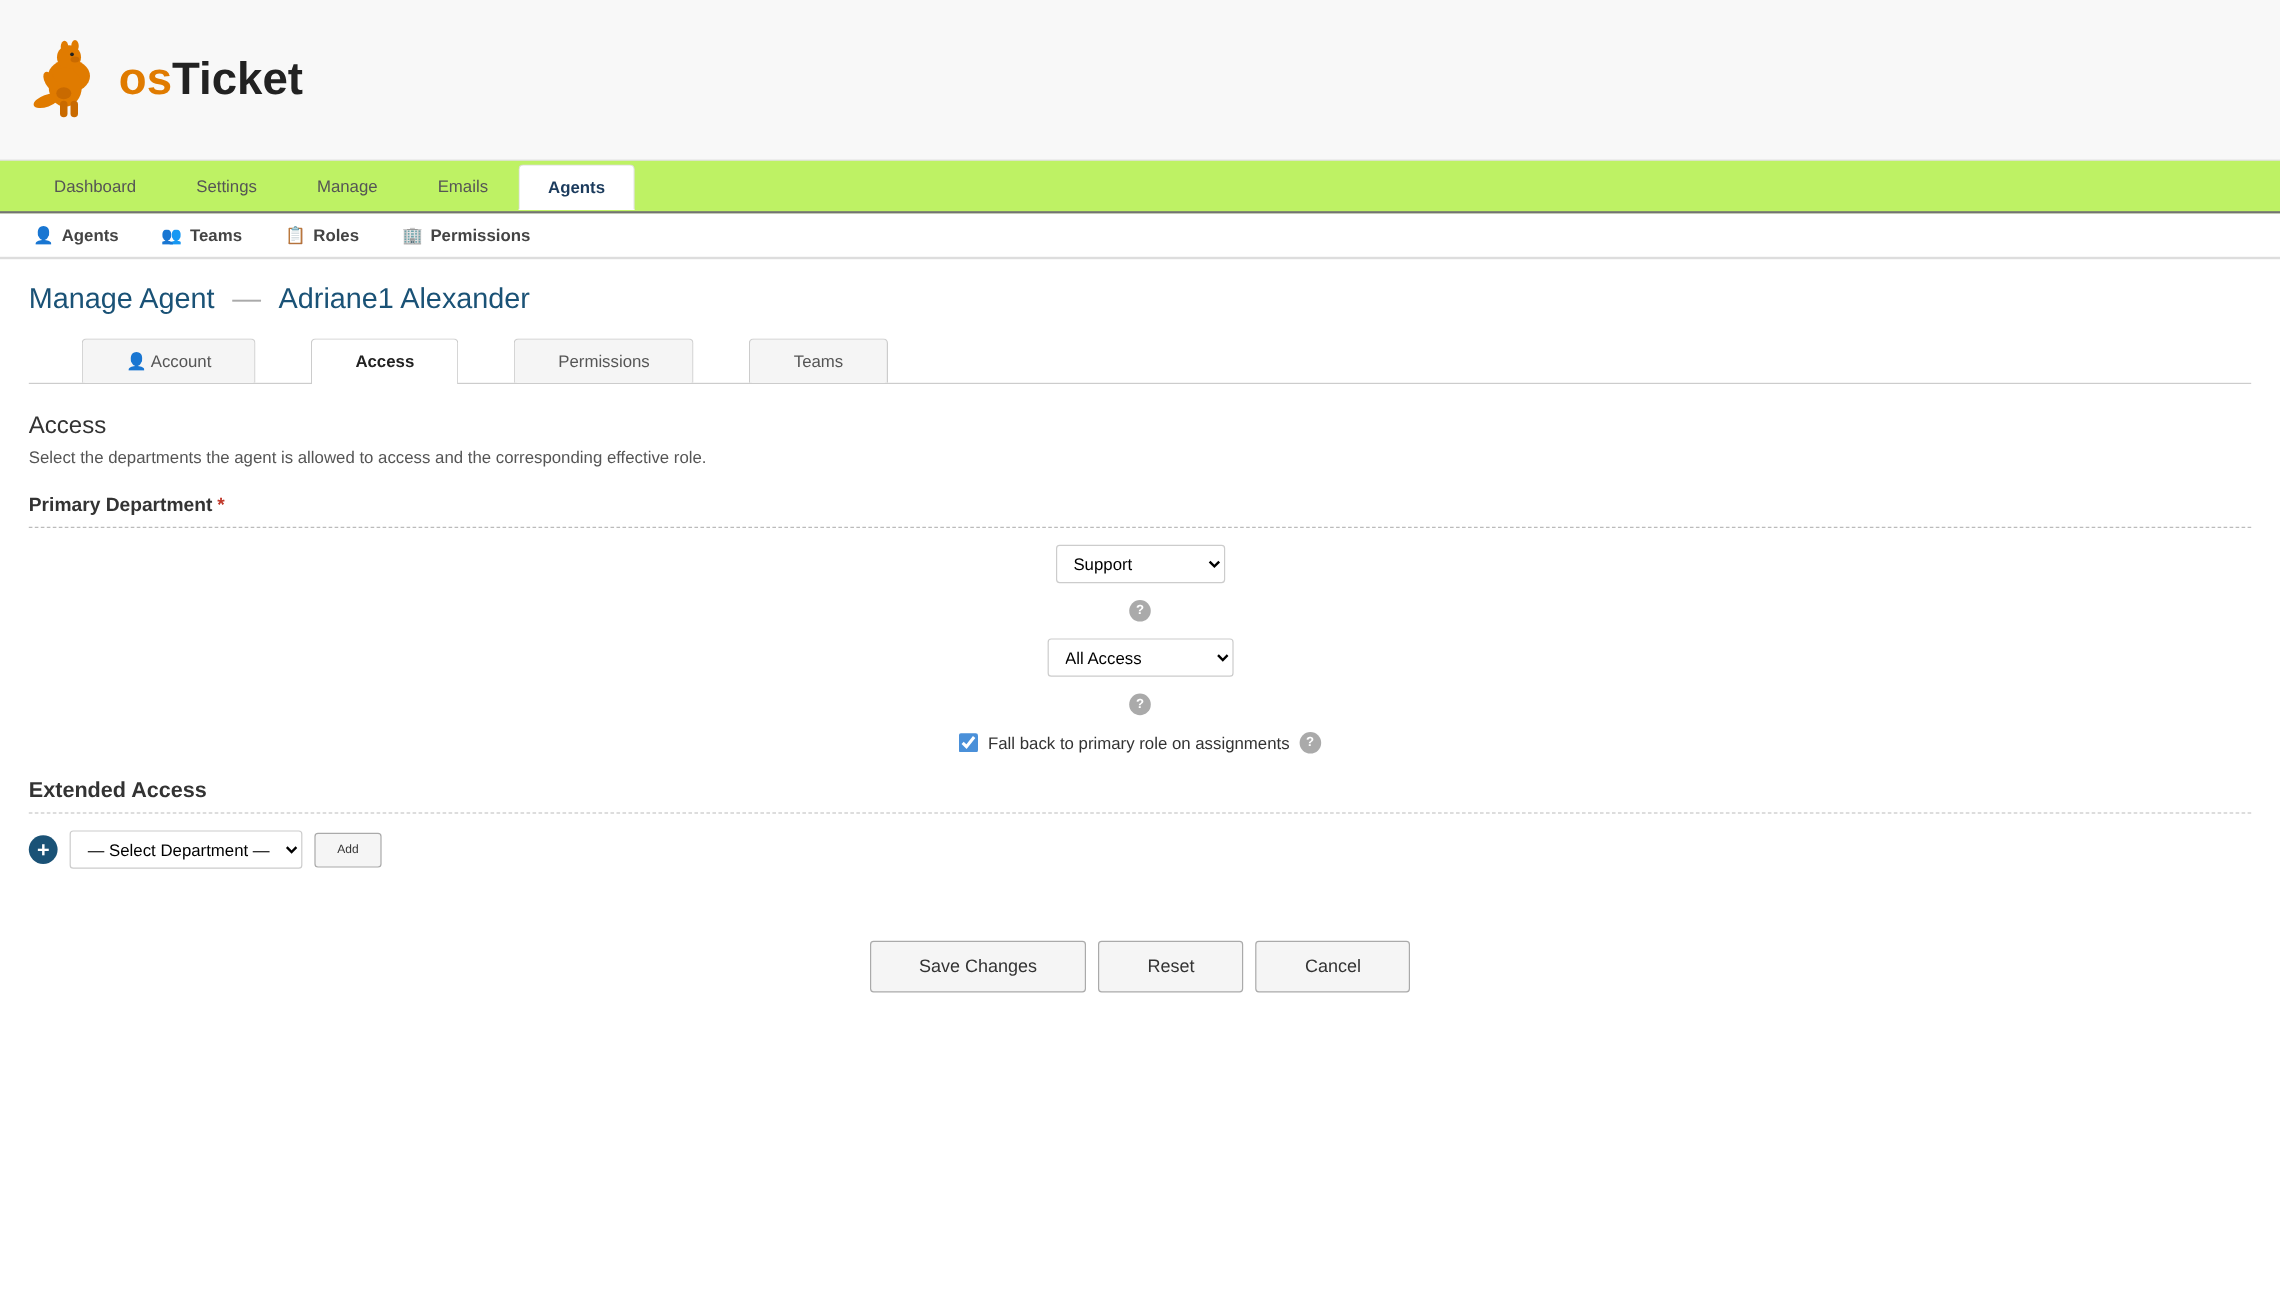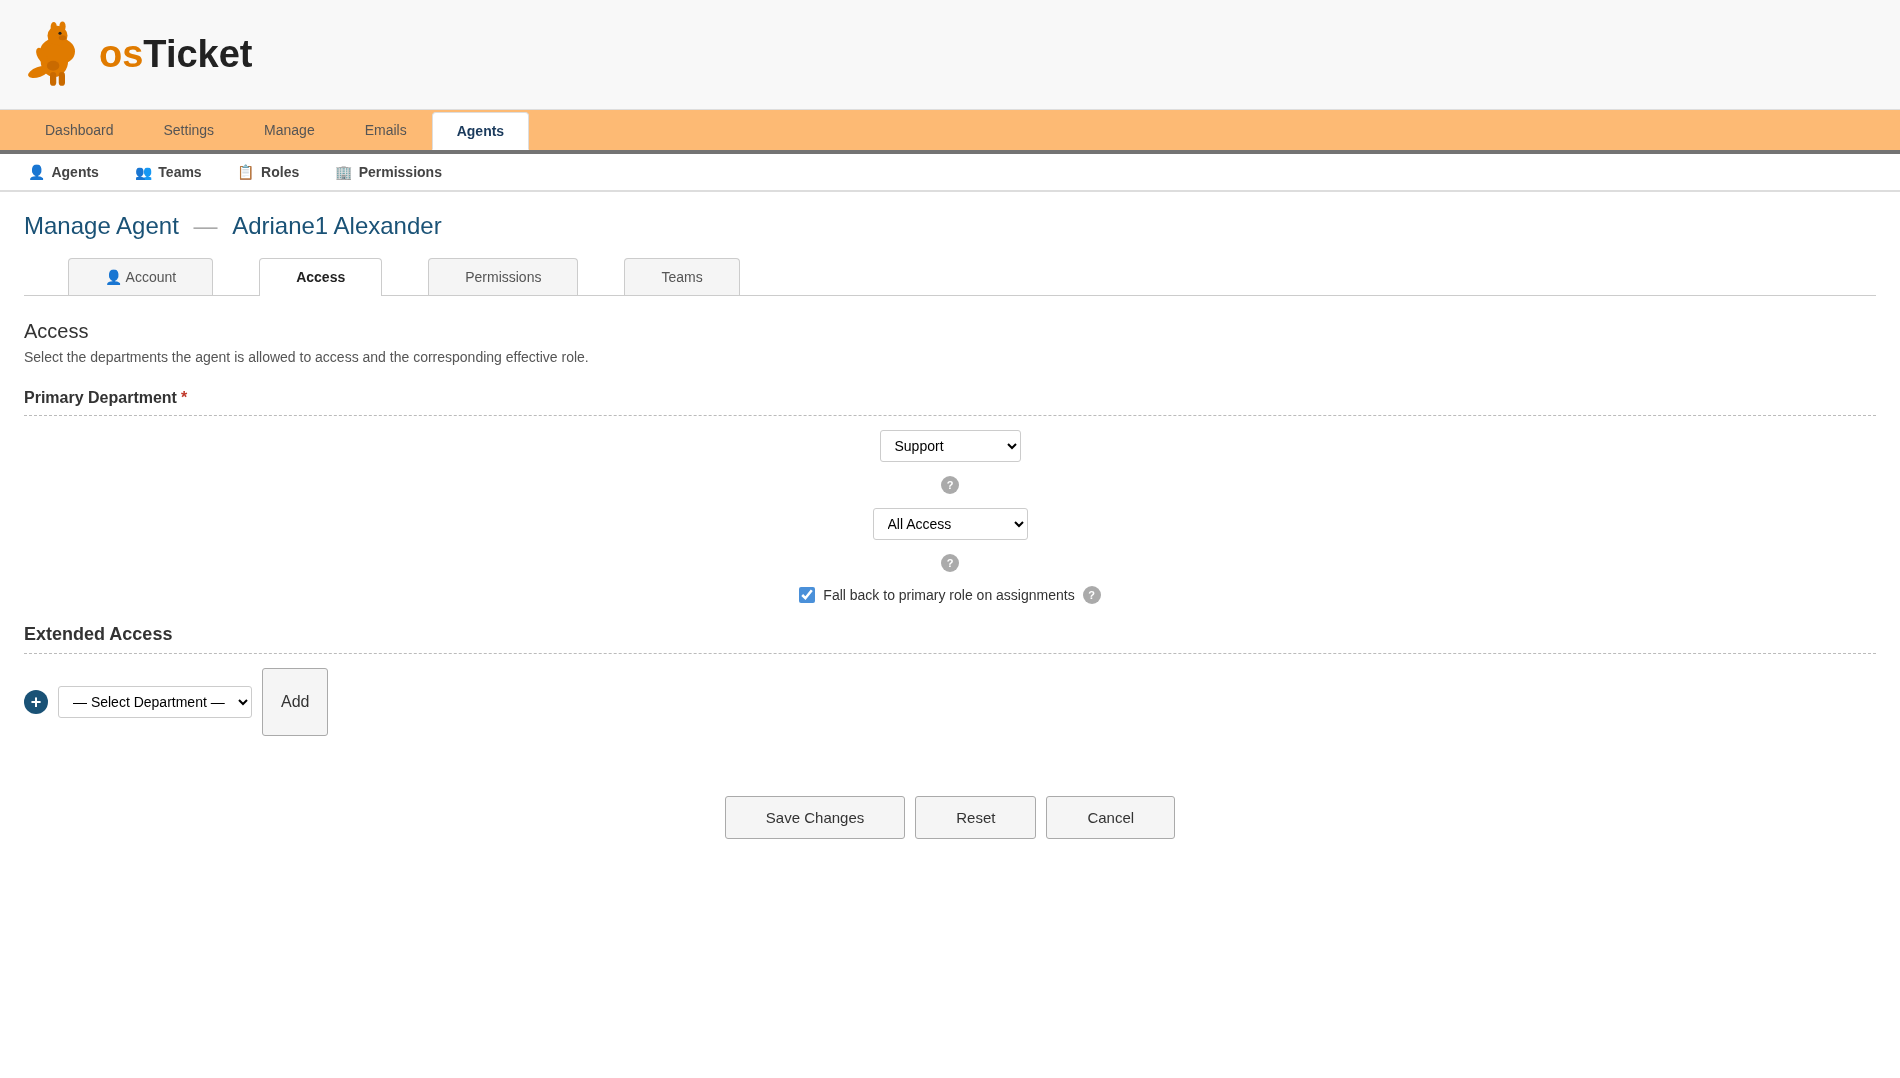--- a/index.html
+++ b/index.html
@@ -6,21 +6,21 @@
     body { font-family: Arial, Helvetica, sans-serif; font-size: 14px; background: #fff; color: #333; }
 
     
     .header {
       background: #f8f8f8;
       border-bottom: 1px solid #ddd;
       display: flex;
       align-items: center;
       justify-content: space-between;
       padding: 8px 20px;
-      height: 110px;
+      height: 134px;
     }
     .logo-area {
       display: flex;
       align-items: center;
     }
     .logo-text {
       font-size: 38px;
       font-weight: bold;
       color: #222;
       margin-left: 4px;
@@ -33,22 +33,22 @@
       background: #fff;
       padding: 10px 16px;
       border-radius: 2px;
     }
     .welcome-area strong { color: #222; }
     .welcome-area a { color: #c0392b; text-decoration: none; }
     .welcome-area .sep { color: #aaa; margin: 0 4px; }
 
     
     .top-nav {
-      background: #fdba74;
-      border-bottom: 4px solid #737373;
+      background: #bef264;
+      border-bottom: 2px solid #737373;
       display: flex;
       align-items: center;
       padding: 0 20px;
       height: 44px;
     }
     .top-nav a {
       display: inline-block;
       padding: 10px 24px;
       color: #555;
       text-decoration: none;
@@ -227,26 +227,26 @@
       border-radius: 50%;
       background: #1a5276;
       color: #fff;
       font-size: 18px;
       cursor: pointer;
       border: none;
       font-weight: bold;
       line-height: 1;
     }
     .btn {
-      padding: 24px 18px;
+      padding: 8px 18px;
       border: 1px solid #ccc;
       border-radius: 3px;
       background: #f5f5f5;
       color: #333;
-      font-size: 16px;
+      font-size: 10px;
       cursor: pointer;
     }
     .btn-add {
       background: #f5f5f5;
       border: 1px solid #aaa;
     }
 
     
     .save-area {
       display: flex;

